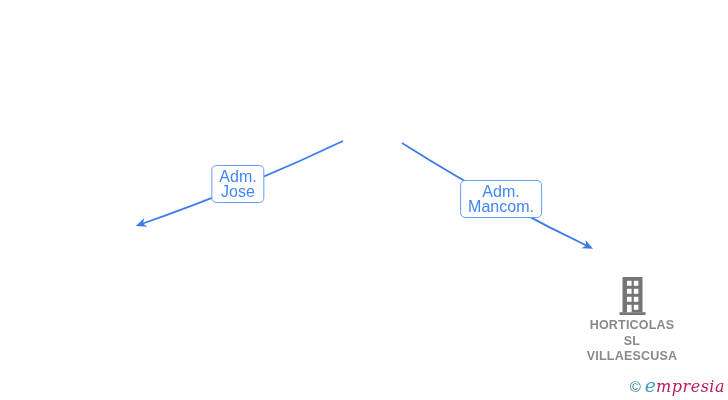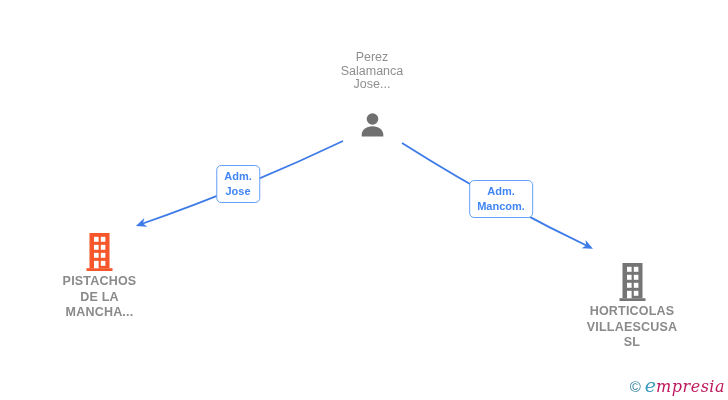--- a/index.html
+++ b/index.html
@@ -51,26 +51,25 @@
     color: #8a8a8a;
     letter-spacing: 0.2px;
   }
   .edge-label {
     position: absolute;
     transform: translate(-50%, -50%);
     background: #ffffff;
     border: 1.5px solid #63a0f7;
     border-radius: 5px;
     color: #4285f4;
-    font-size: 11px;
+    font-size: 16px;
     line-height: 15px;
     text-align: center;
     padding: 3px 7px;
     white-space: nowrap;
-    font-weight: bold;
   }
   .footer-logo {
     position: absolute;
     right: 3px;
     bottom: 4px;
     display: flex;
     align-items: baseline;
     cursor: pointer;
   }
   .copyright-glyph {
@@ -100,79 +99,43 @@
   <svg class="edges-svg" width="728" height="400" viewBox="0 0 728 400">
     <defs>
       <marker id="arrowhead" viewBox="0 0 10 10" refX="7.5" refY="5" markerWidth="11" markerHeight="11" markerUnits="userSpaceOnUse" orient="auto">
         <path d="M0.5,0.8 L10,5 L0.5,9.2 L3.2,5 z" fill="#3d7be8"></path>
       </marker>
     </defs>
     <path d="M343,141 Q240,190 138.5,225" fill="none" stroke-width="1.8" marker-end="url(#arrowhead)" stroke="#3d7be8"></path>
     <path d="M402,143 Q497,203 590.5,247.5" fill="none" stroke-width="1.8" marker-end="url(#arrowhead)" stroke="#3d7be8"></path>
   </svg>
 
-  <div class="node" style="left:312px; top:51px; width:120px;">
-    <div class="node-label person-label">
-      <div>Perez</div>
-      <div>Salamanca</div>
-      <div>Jose...</div>
-    </div>
-    <svg class="person-icon-svg" width="29" height="29" viewBox="0 0 29 29">
-      <g fill="#707070">
-        <circle cx="14.5" cy="8" r="5.8"></circle>
-        <path d="M14.5 15.2 C8 15.2 3.7 18.8 3.7 23.8 L3.7 25.6 L25.3 25.6 L25.3 23.8 C25.3 18.8 21 15.2 14.5 15.2 Z"></path>
-      </g>
-    </svg>
-  </div>
 
-  <div class="node" style="left:39px; top:233px; width:121px;">
-    <svg width="27" height="38" viewBox="0 0 27 38">
-      <g fill="#f6562a">
-        <rect x="3.5" y="0" width="20" height="35.2"></rect>
-        <rect x="0.5" y="35.2" width="26" height="2.8"></rect>
-      </g>
-      <g fill="#ffffff">
-        <rect x="8" y="3.8" width="4.6" height="5"></rect>
-        <rect x="14.8" y="3.8" width="4.6" height="5"></rect>
-        <rect x="8" y="11.8" width="4.6" height="5"></rect>
-        <rect x="14.8" y="11.8" width="4.6" height="5"></rect>
-        <rect x="8" y="19.8" width="4.6" height="5"></rect>
-        <rect x="14.8" y="19.8" width="4.6" height="5"></rect>
-        <rect x="8" y="27.8" width="4.6" height="7.4"></rect>
-        <rect x="14.8" y="27.8" width="4.6" height="5"></rect>
-      </g>
-    </svg>
-    <div class="node-label company-label">
-      <div>PISTACHOS</div>
-      <div>DE LA</div>
-      <div>MANCHA...</div>
-    </div>
-  </div>
 
-  <div class="node" style="left:570px; top:263px; width:124px;">
+  <div class="node" style="left:570px; top:277px; width:124px;">
     <svg width="27" height="38" viewBox="0 0 27 38">
       <g fill="#757575">
         <rect x="3.5" y="0" width="20" height="35.2"></rect>
         <rect x="0.5" y="35.2" width="26" height="2.8"></rect>
       </g>
       <g fill="#ffffff">
         <rect x="8" y="3.8" width="4.6" height="5"></rect>
         <rect x="14.8" y="3.8" width="4.6" height="5"></rect>
         <rect x="8" y="11.8" width="4.6" height="5"></rect>
         <rect x="14.8" y="11.8" width="4.6" height="5"></rect>
         <rect x="8" y="19.8" width="4.6" height="5"></rect>
         <rect x="14.8" y="19.8" width="4.6" height="5"></rect>
         <rect x="8" y="27.8" width="4.6" height="7.4"></rect>
         <rect x="14.8" y="27.8" width="4.6" height="5"></rect>
       </g>
     </svg>
     <div class="node-label company-label">
       <div>HORTICOLAS</div>
+      <div>SL</div>
       <div>VILLAESCUSA</div>
-      <div>SL</div>
     </div>
   </div>
 
   <div class="edge-label" style="left:238px; top:184px;">
     <div>Adm.</div>
     <div>Jose</div>
   </div>
   <div class="edge-label" style="left:501px; top:199px;">
     <div>Adm.</div>
     <div>Mancom.</div>

